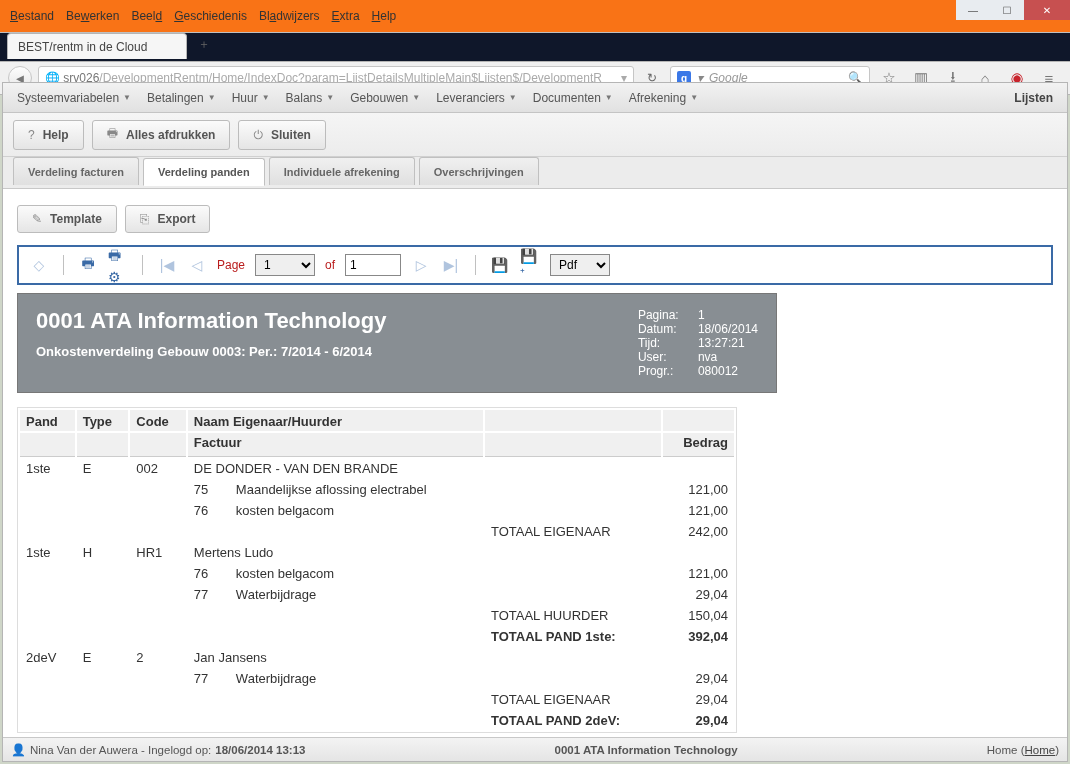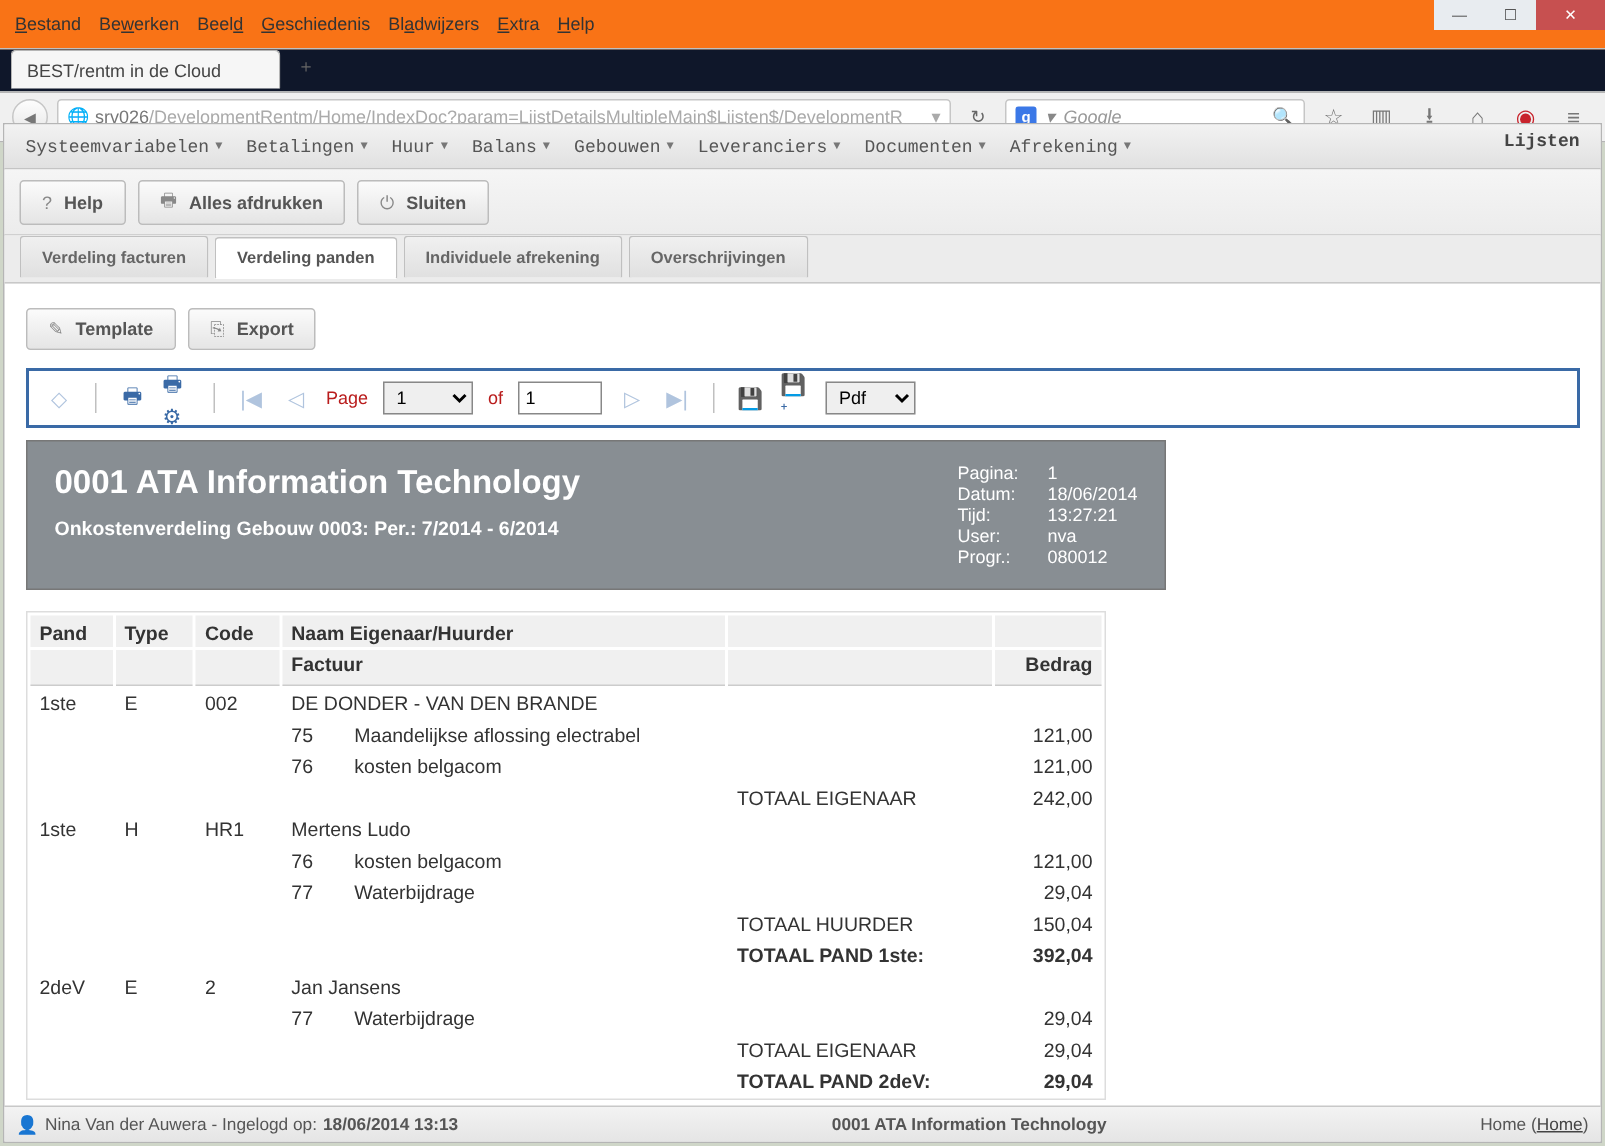--- a/index.html
+++ b/index.html
@@ -27,21 +27,21 @@
   .reload-btn { width: 24px; height: 24px; display: flex; align-items: center; justify-content: center; color: #666; }
   .search-box { width: 200px; height: 24px; border: 1px solid #c6c6c6; border-radius: 3px; background: #fff; display: flex; align-items: center; padding: 0 6px; gap: 6px; color: #999; font-style: italic; }
   .search-box .g { width: 14px; height: 14px; background: #3b78e7; color: #fff; font-size: 10px; font-weight: bold; display:flex;align-items:center;justify-content:center;border-radius:2px; font-style: normal;}
   .search-box .mag { margin-left:auto; color:#888; font-style: normal;}
   .tb-icon { width: 26px; height: 24px; display: flex; align-items: center; justify-content: center; color: #777; font-size: 15px; }
   .tb-icon.red { color: #c8232c; }
 
   
   .app-shell { position: absolute; top: 82px; left: 2px; right: 2px; bottom: 2px; background: #fff; border: 1px solid #b5b5b5; display: flex; flex-direction: column; }
 
-  .app-menu { height: 30px; background: linear-gradient(#f2f2f2,#e1e1e1); border-bottom: 1px solid #c4c4c4; display: flex; padding: 0 6px; font-family: Liberation Mono, monospace; }
+  .app-menu { height: 30px; background: linear-gradient(#f2f2f2,#e1e1e1); border-bottom: 1px solid #c4c4c4; display: flex; align-items: center; padding: 0 6px; }
   .app-menu .mitem { padding: 4px 8px; color: #555; display: flex; align-items: center; gap: 4px; }
   .app-menu .mitem .dd { font-size: 8px; color: #777; }
   .app-menu .spacer { flex: 1; }
   .app-menu .rlink { font-weight: bold; color: #444; padding: 4px 8px; }
 
   .action-row { height: 44px; background: linear-gradient(#f5f5f5,#ececec); border-bottom: 1px solid #d0d0d0; display: flex; align-items: center; padding: 0 10px; gap: 8px; }
   .btn { height: 30px; border: 1px solid #bcbcbc; border-radius: 3px; background: linear-gradient(#fbfbfb,#e5e5e5); display: flex; align-items: center; padding: 0 14px; gap: 8px; color: #555; font-weight: bold; cursor: pointer; }
   .btn .ic { font-weight: normal; color: #888; }
 
   .sub-tabs { height: 32px; background: #ececec; border-bottom: 1px solid #c8c8c8; display: flex; padding: 0 10px; gap: 4px; }

